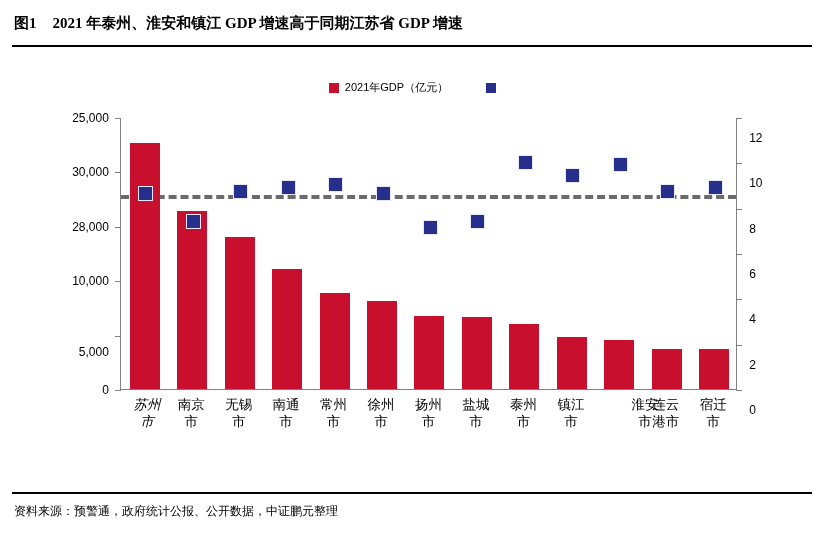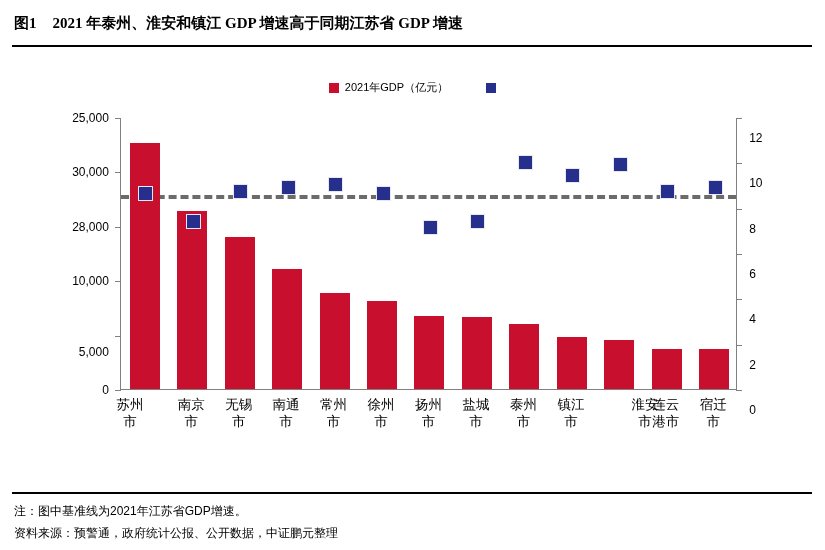--- a/index.html
+++ b/index.html
@@ -299,35 +299,34 @@
         <div class="tick-right" style="top: 136px;"></div>
         <div class="ylabel-right" style="top: 136px;">6</div>
         <div class="tick-right" style="top: 90.6667px;"></div>
         <div class="ylabel-right" style="top: 90.6667px;">8</div>
         <div class="tick-right" style="top: 45.3333px;"></div>
         <div class="ylabel-right" style="top: 45.3333px;">10</div>
         <div class="tick-right" style="top: 0px;"></div>
         <div class="ylabel-right" style="top: 0px;">12</div>
       </div>
     <div class="xlabels" id="xlabels">
-        <div class="xlabel" style="left: 10px;">苏州市</div>
+        <div class="xlabel" style="left: 27px; font-style: italic;">苏州市</div>
         <div class="xlabel" style="left: 71.1923px;">南京市</div>
         <div class="xlabel" style="left: 118.654px;">无锡市</div>
         <div class="xlabel" style="left: 166.115px; text-align: center;">南通市</div>
         <div class="xlabel" style="left: 213.577px;">常州市</div>
         <div class="xlabel" style="left: 261.038px;">徐州市</div>
         <div class="xlabel" style="left: 308.5px;">扬州市</div>
         <div class="xlabel" style="left: 355.962px;">盐城市</div>
         <div class="xlabel" style="left: 403.423px;">泰州市</div>
         <div class="xlabel" style="left: 450.885px;">镇江市</div>
         <div class="xlabel" style="left: 525px;">淮安市</div>
         <div class="xlabel" style="left: 545.808px;">连云港市</div>
         <div class="xlabel" style="left: 593.269px;">宿迁市</div>
       </div>
   </div>
 
   <div class="notes">
-    <div class="note-line">注：图中基准线为2021年江苏省GDP增速。</div>
     <div class="note-line">资料来源：预警通，政府统计公报、公开数据，中证鹏元整理</div>
   </div>
 
   <div class="rule-bottom"></div>
 </div>
 
 </body></html>

